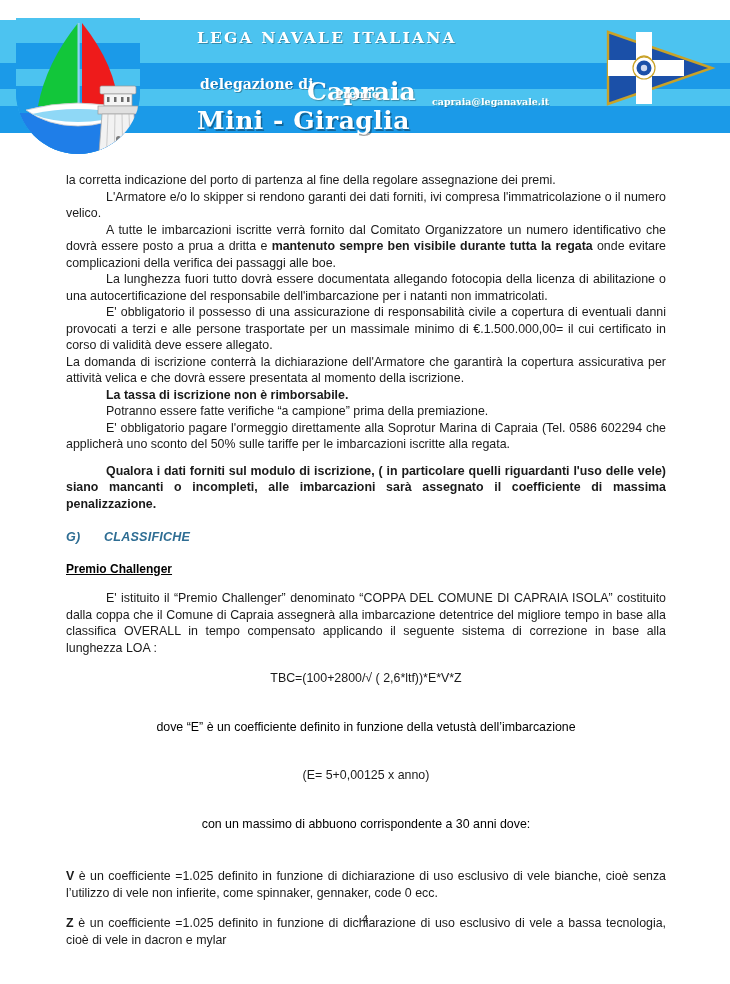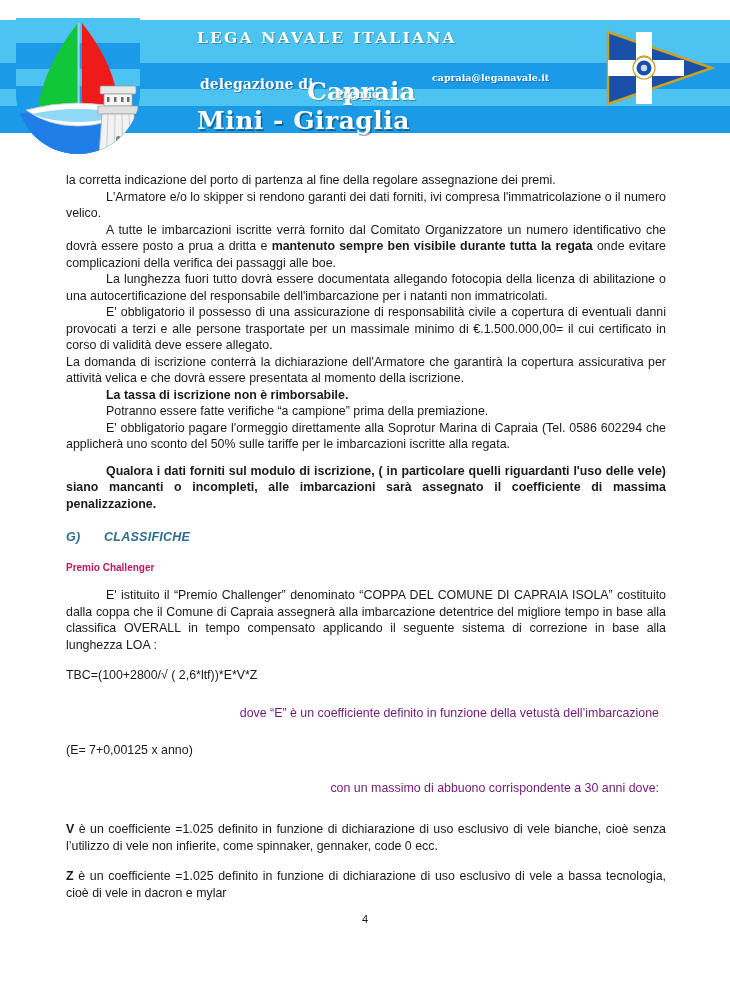--- a/index.html
+++ b/index.html
@@ -91,21 +91,21 @@
     font-family: "DejaVu Serif", serif;
     font-weight: bold;
     font-size: 11px;
     color: #ffffff;
     text-shadow: 1px 1px 0 rgba(0,0,0,0.3);
     white-space: nowrap;
   }
   .email {
     position: absolute;
     left: 235px;
-    top: 52px;
+    top: 76px;
     font-family: "DejaVu Serif", serif;
     font-weight: bold;
     font-size: 9.5px;
     color: #ffffff;
     text-shadow: 1px 1px 0 rgba(0,0,0,0.25);
     white-space: nowrap;
   }
   .minigiraglia {
     position: absolute;
     left: 0px;
@@ -160,38 +160,40 @@
     font-size: 12.6px;
     font-weight: bold;
     color: #2e6d93;
     letter-spacing: 0.2px;
     font-style: italic;
   }
   .section-head .lbl { display: inline-block; width: 38px; }
 
   .sub-head {
     margin: 0;
-    font-size: 10px;
-    font-weight: bold;
-    color: #be185d;
+    font-size: 12px;
+    font-weight: bold;
+    color: #000000;
+    text-decoration: underline;
   }
 
   .centered {
     margin: 0;
     font-size: 12.4px;
     line-height: 16.5px;
+    text-align: center;
     color: #1a1a1a;
   }
 
   .plain {
-    margin: 7px;
+    margin: 18px;
     font-size: 12.4px;
     line-height: 16.5px;
-    text-align: right;
-    color: #701a75;
+    text-align: center;
+    color: #000000;
   }
 
   .page-number {
     position: absolute;
     left: 0;
     top: 913px;
     width: 730px;
     text-align: center;
     font-size: 11px;
     color: #1a1a1a;
@@ -313,21 +315,21 @@
   <div class="spacer-14"></div>
 
   <p class="centered">TBC=(100+2800/√ ( 2,6*ltf))*E*V*Z</p>
 
   <div class="spacer-14"></div>
 
   <p class="plain">dove “E”  è un coefficiente definito in funzione della vetustà dell’imbarcazione</p>
 
   <div class="spacer-14"></div>
 
-  <p class="centered">(E= 7+0,00125 x anno)</p>
+  <p class="centered">(E= 5+0,00125 x anno)</p>
 
   <div class="spacer-14"></div>
 
   <p class="plain"> con un massimo di abbuono corrispondente a 30 anni dove:</p>
 
   <div class="spacer-18"></div>
 
   <p class="j"><span class="b">V</span><span> è un coefficiente =1.025 definito in funzione di dichiarazione di uso esclusivo di vele bianche, cioè senza l’utilizzo di vele non infierite, come spinnaker, gennaker, code 0 ecc.</span></p>
 
   <div class="spacer-14"></div>

